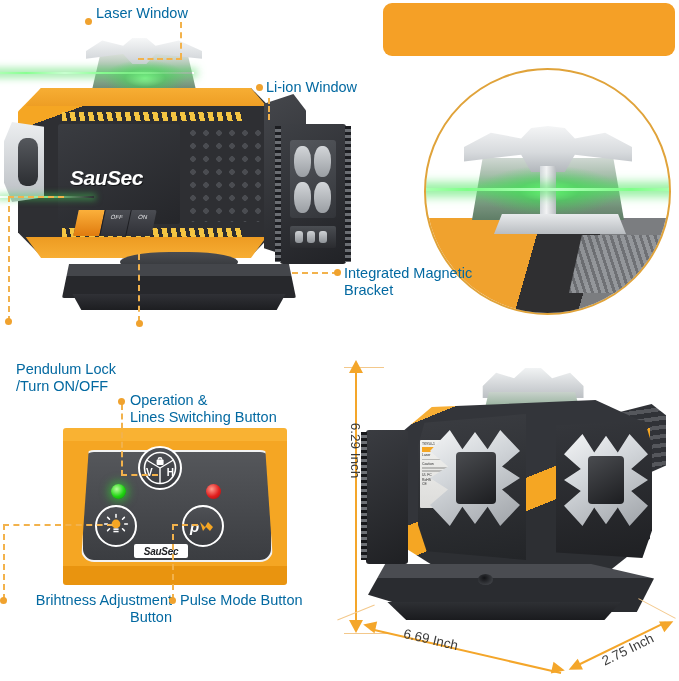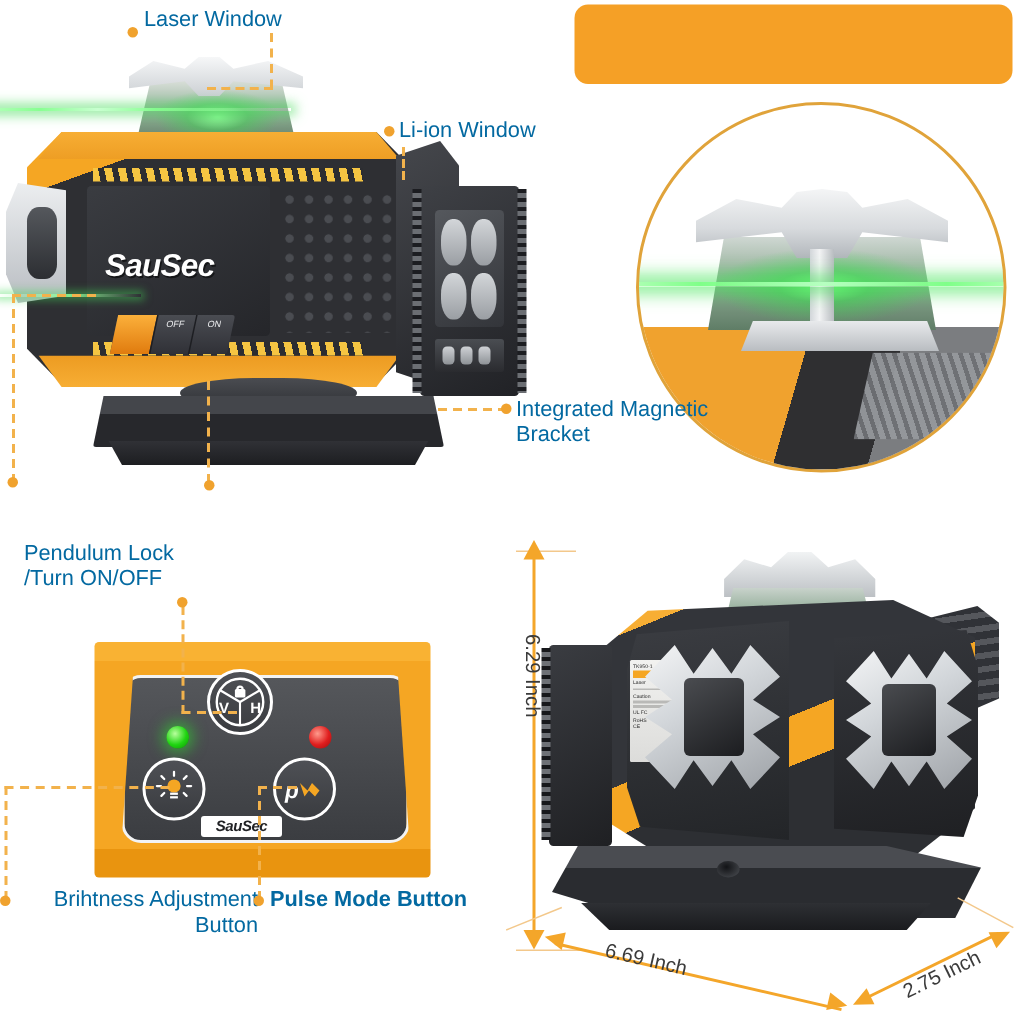--- a/index.html
+++ b/index.html
@@ -643,25 +643,27 @@
   <div class="dot" style="left:5px;top:318px;"></div>
   <div class="callout" style="left:16px;top:314px;margin-top:47px;">Pendulum Lock
 /Turn ON/OFF</div>
 
   <div class="dash-v" style="left:138px;top:254px;height:68px;"></div>
   <div class="dot" style="left:136px;top:320px;"></div>
 
   <div class="dash-h" style="left:121px;top:474px;width:37px;"></div>
   <div class="dash-v" style="left:121px;top:404px;height:72px;"></div>
   <div class="dot" style="left:118px;top:398px;"></div>
+  <div class="callout" style="left:130px;top:392px;">Operation &amp;
+Lines Switching Button</div>
 
   <div class="dash-h" style="left:3px;top:524px;width:110px;"></div>
   <div class="dash-v" style="left:3px;top:524px;height:76px;"></div>
   <div class="dot" style="left:0px;top:597px;"></div>
   <div class="callout" style="left:12px;top:592px;text-align:right;width:160px;">Brihtness Adjustment
 Button</div>
 
   <div class="dash-h" style="left:172px;top:524px;width:26px;"></div>
   <div class="dash-v" style="left:172px;top:524px;height:76px;"></div>
   <div class="dot" style="left:169px;top:597px;"></div>
-  <div class="callout" style="left:180px;top:592px;font-weight:bold;">Pulse Mode Button</div>
+  <div class="callout" style="left:180px;top:592px;">Pulse Mode Button</div>
 
 </div>
 
 </body></html>

